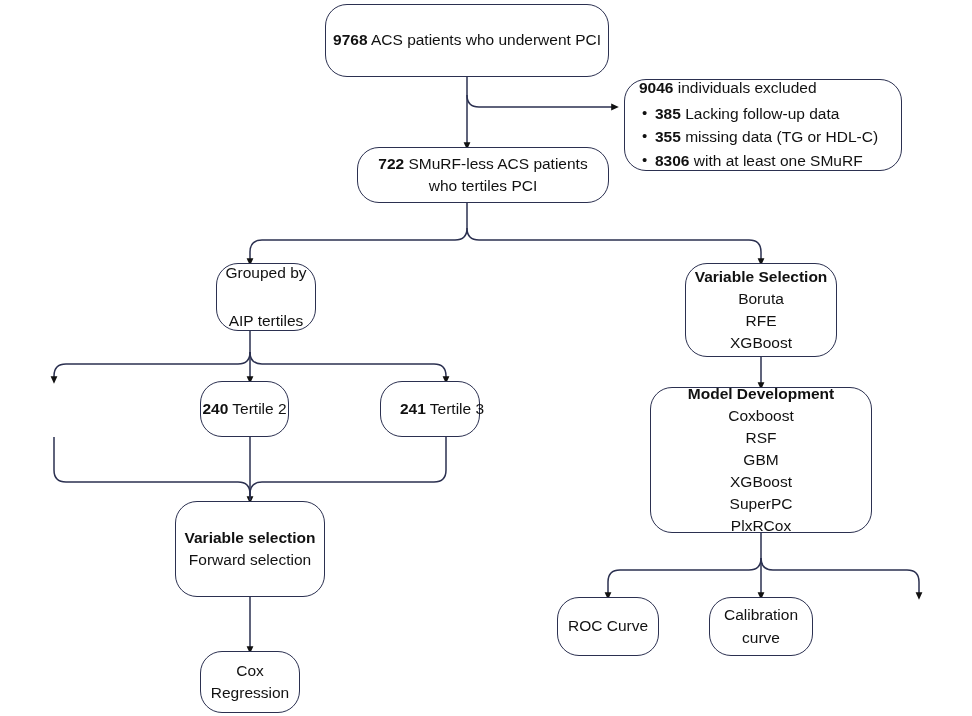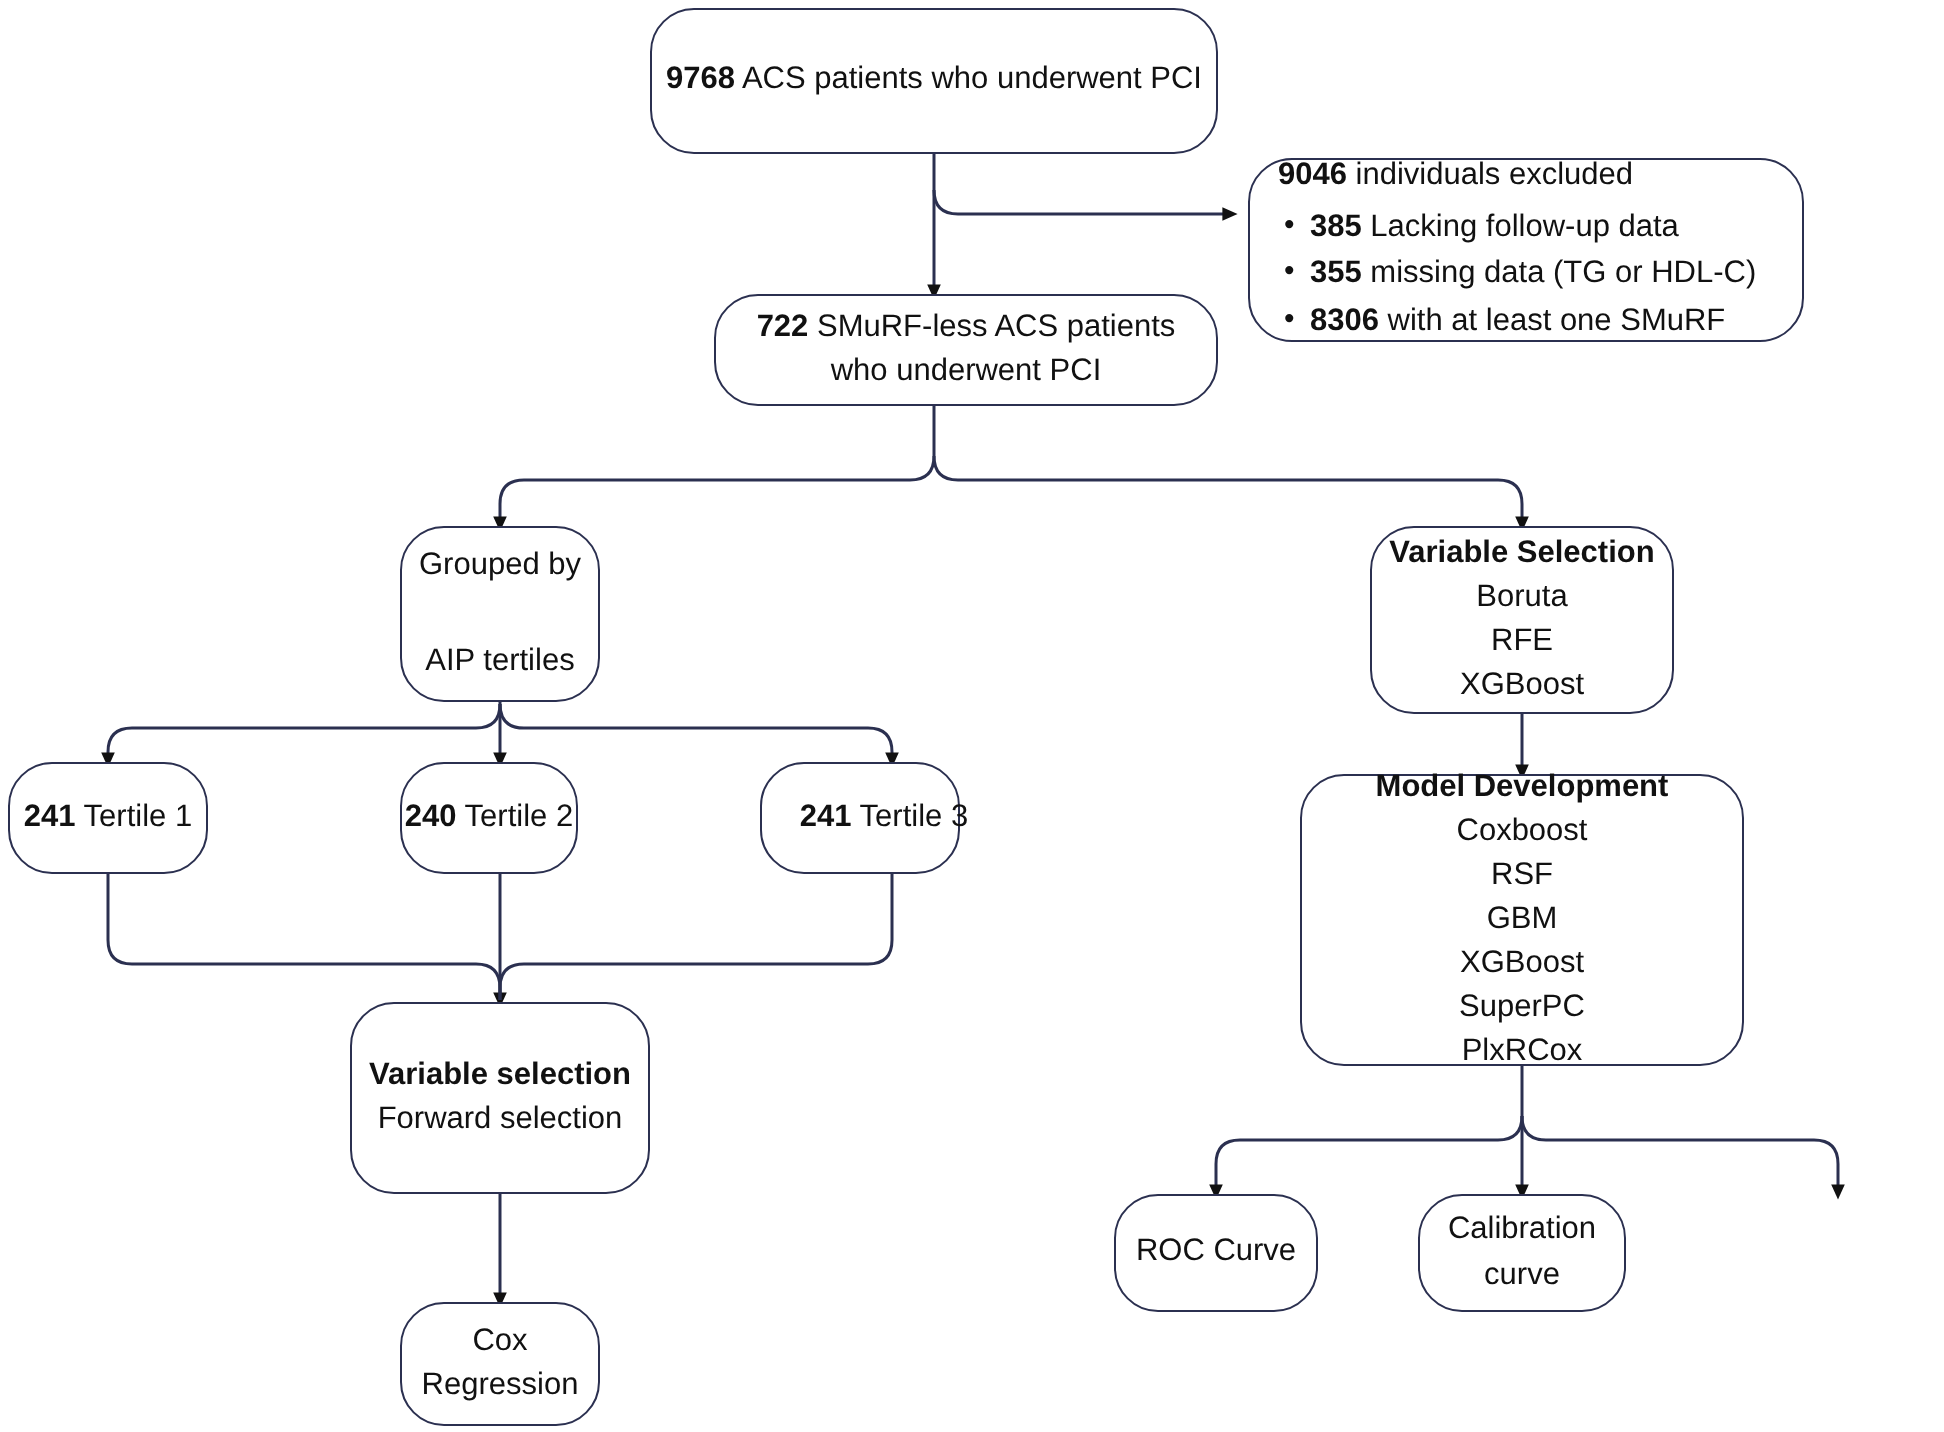--- a/index.html
+++ b/index.html
@@ -125,38 +125,35 @@
         <span class="bullet">•</span><b class="num">355</b><span> missing data (TG or HDL-C)</span>
       </li>
       <li>
         <span class="bullet">•</span><b class="num">8306</b><span> with at least one SMuRF</span>
       </li>
     </ul>
   </div>
 
   <div class="node" id="node-smurfless" style="left:357px; top:147px; width:252px; height:56px;align-items:center;">
     <span class="ln"><b class="num">722</b><span> SMuRF-less ACS patients</span></span>
-    <span class="ln">who underwent PCI</span>
+    <span class="ln">who tertiles PCI</span>
   </div>
 
-  <div class="node" id="node-grouped" style="left:200px; top:263px; width:100px; height:88px;gap:26px;">
+  <div class="node" id="node-grouped" style="left:216px; top:263px; width:100px; height:68px;gap:26px;">
     <span class="ln">Grouped by</span>
     <span class="ln">AIP tertiles</span>
   </div>
 
   <div class="node stack" id="node-varsel-right" style="left:685px; top:263px; width:152px; height:94px;">
     <span class="ln hd">Variable Selection</span>
     <span class="ln">Boruta</span>
     <span class="ln">RFE</span>
     <span class="ln">XGBoost</span>
   </div>
 
-  <div class="node" id="node-tertile-1" style="left:4px; top:381px; width:100px; height:56px;">
-    <span class="ln"><b class="num">241</b><span> Tertile 1</span></span>
-  </div>
 
   <div class="node" id="node-tertile-2" style="left:200px; top:381px; width:89px; height:56px;">
     <span class="ln"><b class="num">240</b><span> Tertile 2</span></span>
   </div>
 
   <div class="node" id="node-tertile-3" style="left:380px; top:381px; width:100px; height:56px;padding-left:32px;">
     <span class="ln"><b class="num">241</b><span> Tertile 3</span></span>
   </div>
 
   <div class="node stack" id="node-model-development" style="left:650px; top:387px; width:222px; height:146px;">

